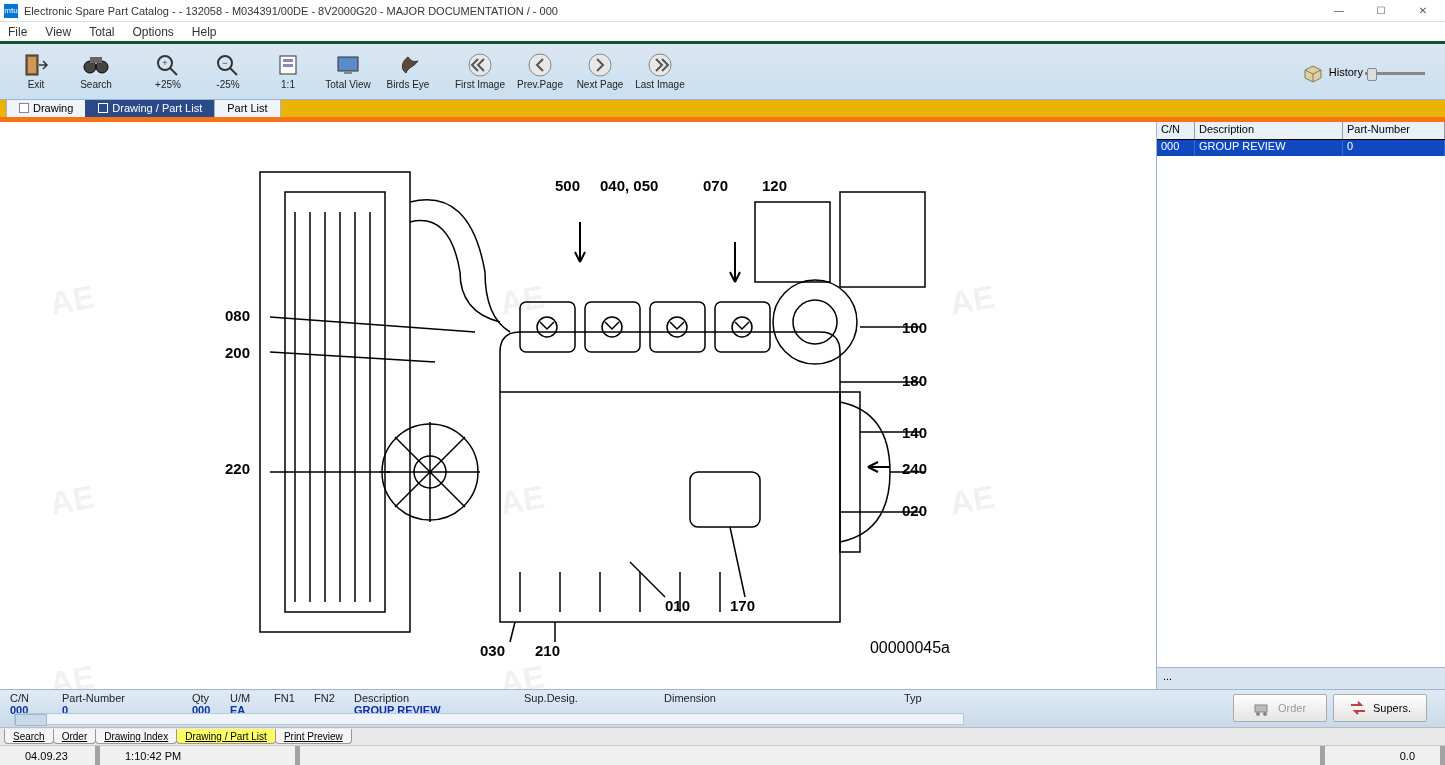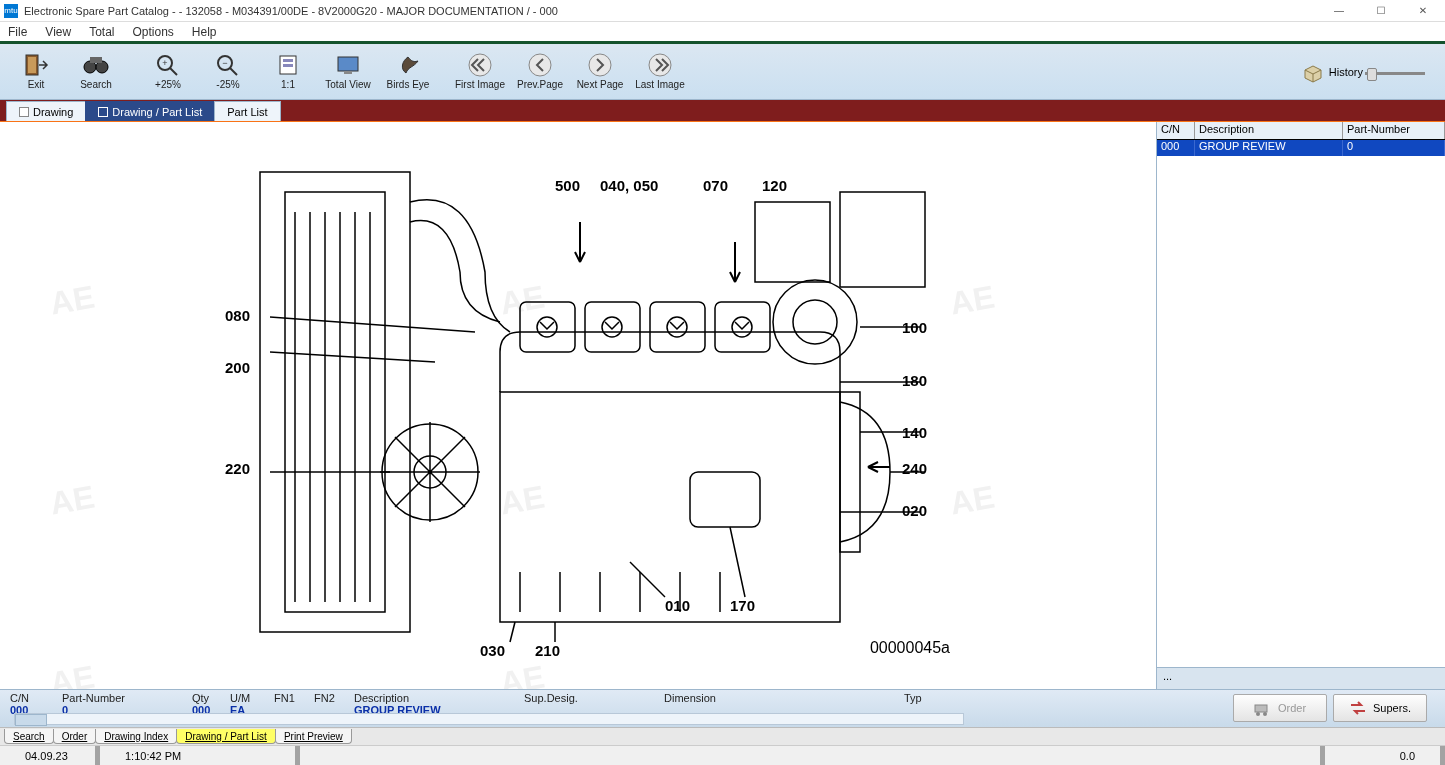--- a/index.html
+++ b/index.html
@@ -22,21 +22,21 @@
   .tbtn .ticon { width: 28px; height: 24px; display:flex; align-items:center; justify-content:center; }
   .tbtn .tlabel { font-size: 10px; color: #222; white-space: nowrap;}
   .tsep { width: 12px; }
   .navbtn .ticon svg circle{ fill:#e8e8e8; stroke:#888;}
   .history-box { margin-left: auto; display:flex; flex-direction:row; align-items:center; gap:2px; padding-right:12px;}
   .history-box .hlabel{ font-size:11px;}
   .slider { width:60px; height:3px; background:#888; margin-top:4px; position:relative;}
   .slider::before{content:"";position:absolute; left:2px; top:-4px; width:8px; height:11px; background:#ddd; border:1px solid #888; border-radius:2px;}
 
   
-  .subtabs { height: 22px; background: #7f1d1d; display:flex; align-items:flex-end; padding: 0 6px; gap:0; border-bottom:1px solid #f97316;}
+  .subtabs { height: 22px; background: #eab308; display:flex; align-items:flex-end; padding: 0 6px; gap:0; border-bottom:5px solid #f97316;}
   .subtab { height:20px; padding:0 12px; display:flex; align-items:center; gap:4px; background:#eef4fa; border:1px solid #9db6cc; border-bottom:none; font-size:11px; margin-right:-1px;}
   .subtab.active { background:#2b4a8a; color:#fff; border-color:#2b4a8a;}
   .subtab .stic { width:10px; height:10px; border:1px solid #888; background:#fff;}
   .subtab.active .stic{ border-color:#fff; background:#2b4a8a;}
 
   
   .main { flex: 1; display: flex; overflow:hidden; background:#fff;}
   .drawing-pane { flex: 1; position:relative; background:#fff; border-right:1px solid #9db6cc; overflow:hidden;}
   .watermark { position:absolute; color:#f1f1f1; font-size:32px; font-weight:bold; transform:rotate(-10deg); pointer-events:none;}
   .wm1{top:160px; left:50px;} .wm2{top:160px; left:500px;} .wm3{top:160px; left:950px;}
@@ -320,21 +320,21 @@
         <path d="M535 110 l0 40 l-5 -10 m5 10 l5 -10" stroke-width="2"></path>
         <path d="M690 335 l-22 0 l10 -5 m-10 5 l10 5" stroke-width="2"></path>
       </g>
     </svg>
 
     <div class="callout" style="top:55px; left:555px;">500</div>
     <div class="callout" style="top:55px; left:600px;">040, 050</div>
     <div class="callout" style="top:55px; left:703px;">070</div>
     <div class="callout" style="top:55px; left:762px;">120</div>
     <div class="callout" style="top:185px; left:225px;">080</div>
-    <div class="callout" style="top:237px; left:225px;">200</div>
+    <div class="callout" style="top:222px; left:225px;">200</div>
     <div class="callout" style="top:338px; left:225px;">220</div>
     <div class="callout" style="top:197px; left:902px;">100</div>
     <div class="callout" style="top:250px; left:902px;">180</div>
     <div class="callout" style="top:302px; left:902px;">140</div>
     <div class="callout" style="top:338px; left:902px;">240</div>
     <div class="callout" style="top:380px; left:902px;">020</div>
     <div class="callout" style="top:475px; left:665px;">010</div>
     <div class="callout" style="top:475px; left:730px;">170</div>
     <div class="callout" style="top:520px; left:480px;">030</div>
     <div class="callout" style="top:520px; left:535px;">210</div>

